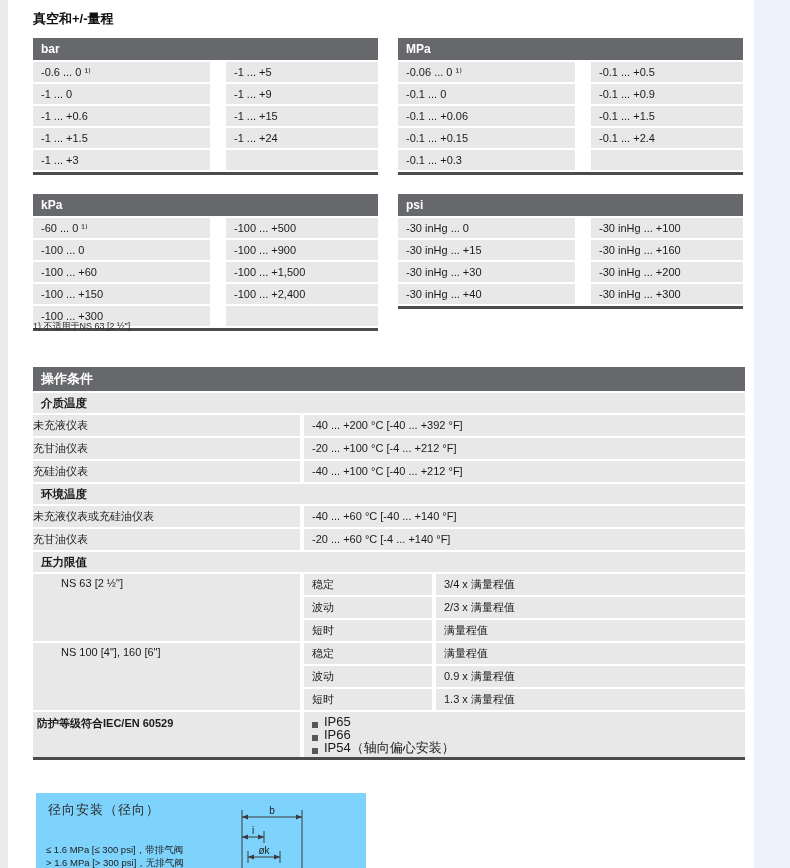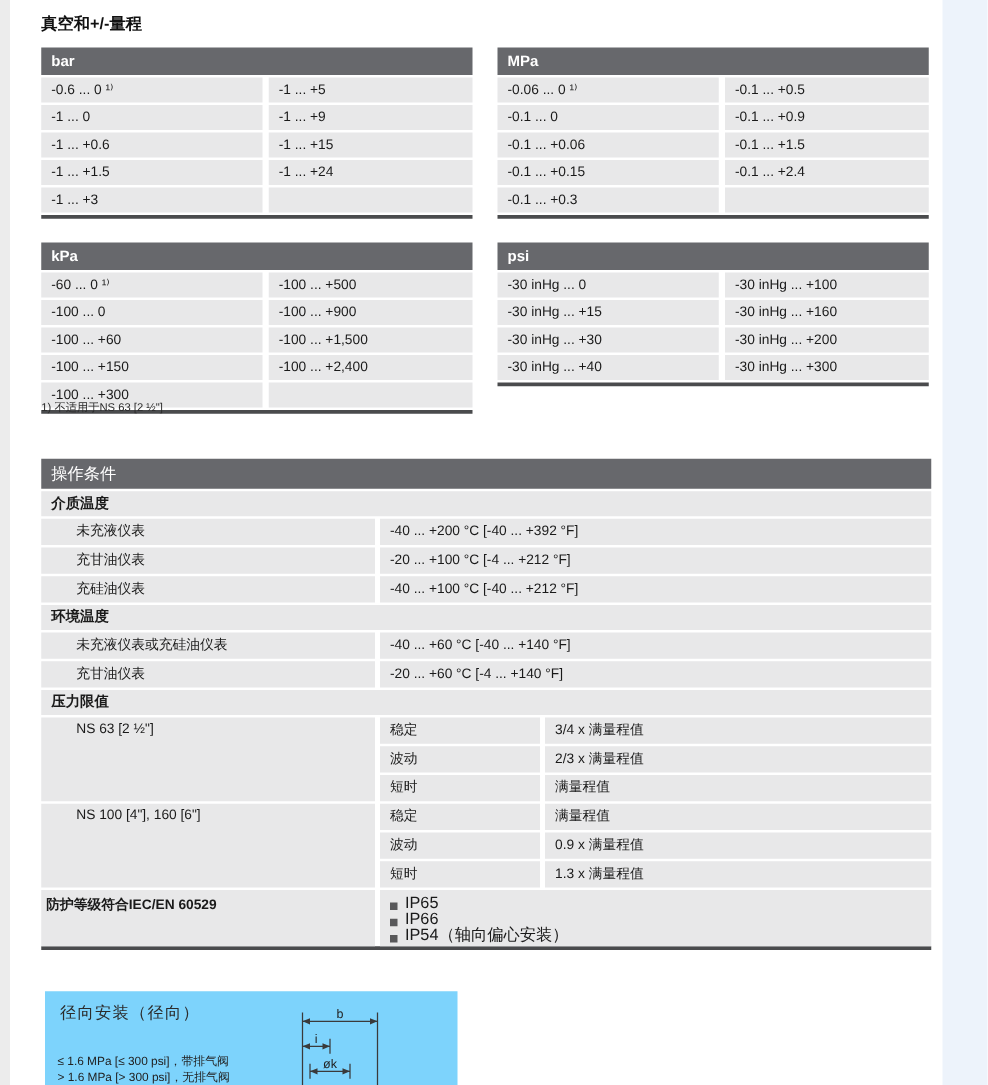--- a/index.html
+++ b/index.html
@@ -5,31 +5,31 @@
   *{box-sizing:border-box;margin:0;padding:0}
   html,body{width:790px;height:868px}
   body{background:#fff;font-family:"Liberation Sans","DejaVu Sans",sans-serif;position:relative;overflow:hidden;color:#1a1a1a}
   .edge-left{position:absolute;left:0;top:0;width:8px;height:868px;background:#ececec}
   .edge-right{position:absolute;left:754px;top:0;width:36px;height:868px;background:#edf3fb}
   .page-title{position:absolute;left:33px;top:10px;font-size:13px;font-weight:bold;color:#111}
 
   .range-grid{position:absolute;left:33px;top:38px;width:600px;display:grid;grid-template-columns:345px 345px;column-gap:20px;row-gap:19px;align-items:start}
   .range-table{border-bottom:3px solid #4a4b4d}
   .rt-header{height:22px;background:#67686c;color:#fff;font-weight:bold;font-size:12px;line-height:22px;padding-left:8px;margin-bottom:2px}
-  .rt-row{display:grid;grid-template-columns:177px 1fr;column-gap:5px;margin-bottom:2px}
+  .rt-row{display:grid;grid-template-columns:177px 1fr;column-gap:16px;margin-bottom:2px}
   .rt-cell{background:#e8e8e9;height:20px;line-height:20px;padding-left:8px;font-size:11px;white-space:nowrap;overflow:hidden}
 
   .footnote{position:absolute;left:33px;top:320px;font-size:9px;color:#2b2b2b}
 
   .op-table{position:absolute;left:33px;top:367px;width:712px;border-bottom:3px solid #4a4b4d}
-  .op-header{height:24px;background:#67686c;color:#fff;font-weight:normal;font-size:13px;line-height:24px;padding-left:8px}
+  .op-header{height:24px;background:#67686c;color:#fff;font-weight:bold;font-size:13px;line-height:24px;padding-left:8px}
   .op-subheader{height:20px;background:#e8e8e9;font-weight:bold;font-size:11.5px;line-height:20px;padding-left:8px;margin-top:2px}
   .op-row{display:grid;grid-template-columns:267px 1fr;column-gap:4px;margin-top:2px}
   .op-row>div{background:#e8e8e9;height:21px;line-height:21px;font-size:11px;white-space:nowrap;overflow:hidden}
-  .op-label{padding-left:28px}
+  .op-label{}
   .op-value{padding-left:8px}
   .op-group{display:grid;grid-template-columns:267px 128px 1fr;gap:2px 4px;margin-top:2px}
   .op-group-label{grid-row:span 3;background:#e8e8e9;font-size:11px;padding-left:28px;padding-top:3px}
   .op-mid,.op-val{background:#e8e8e9;height:21px;line-height:21px;font-size:11px;padding-left:8px;white-space:nowrap;overflow:hidden}
   .ip-row{display:grid;grid-template-columns:267px 1fr;column-gap:4px;margin-top:2px}
   .ip-label{background:#e8e8e9;font-weight:bold;font-size:11px;padding-left:4px;padding-top:4px}
   .ip-values{background:#e8e8e9;padding:3px 0 3px 8px}
   .ip-line{font-size:13px;line-height:13px;display:flex;align-items:flex-end}
   .ip-bullet{width:6px;height:6px;background:#58585a;display:inline-block;margin-right:6px;flex:0 0 6px}
 

